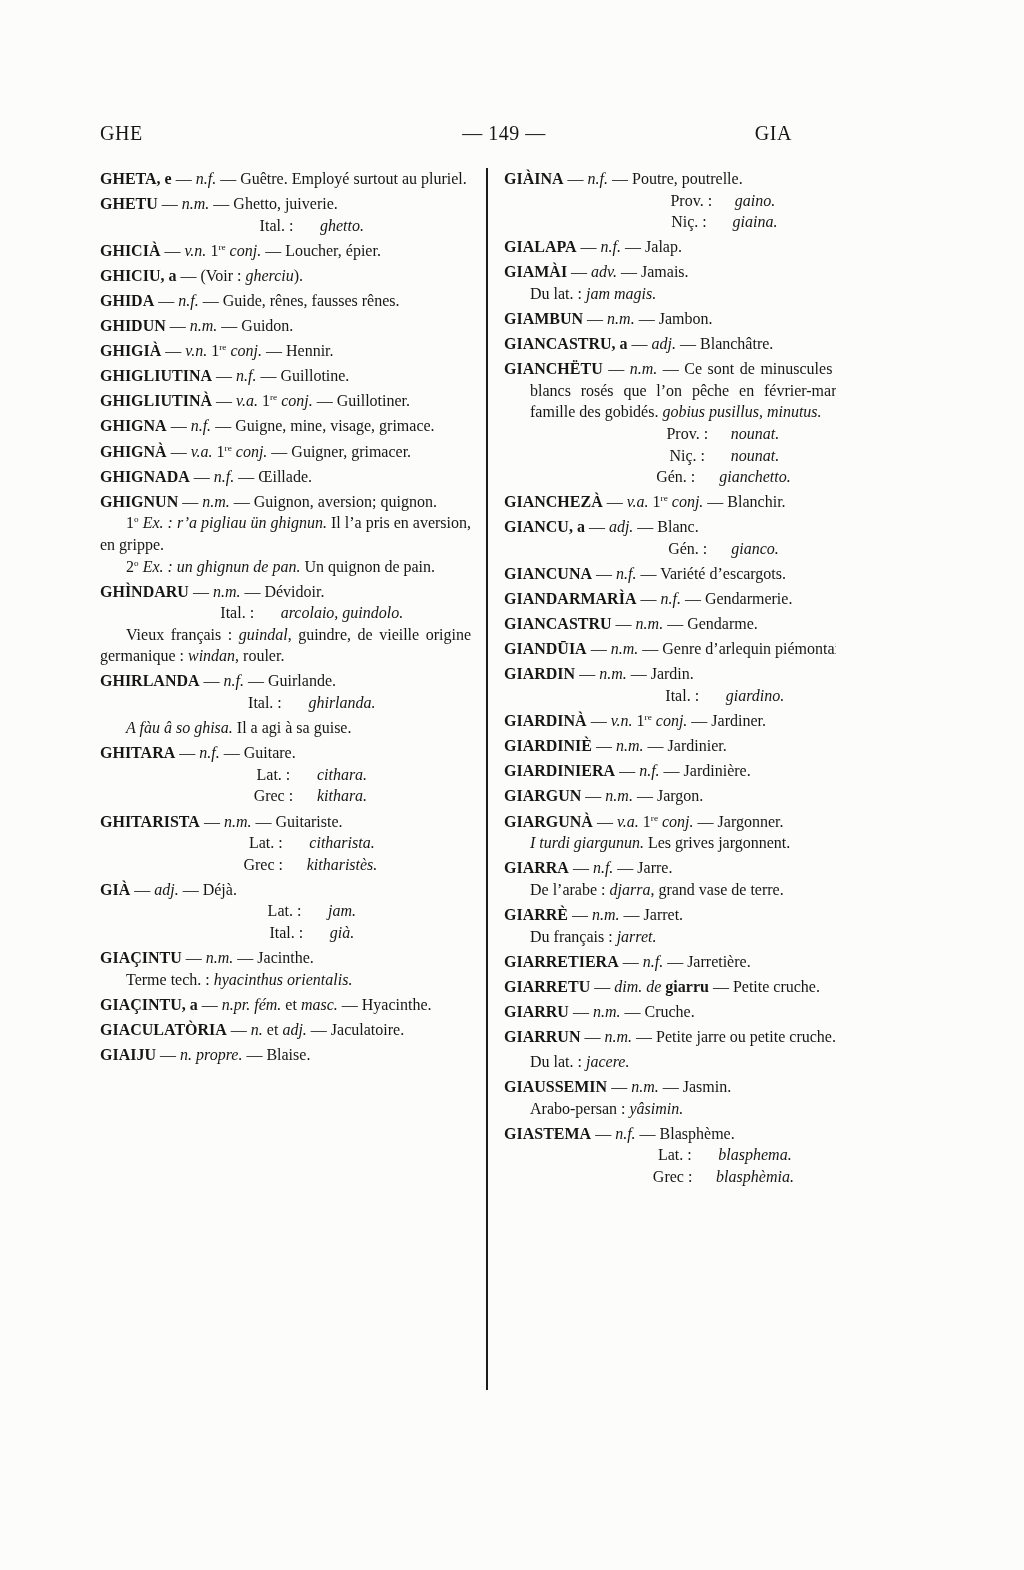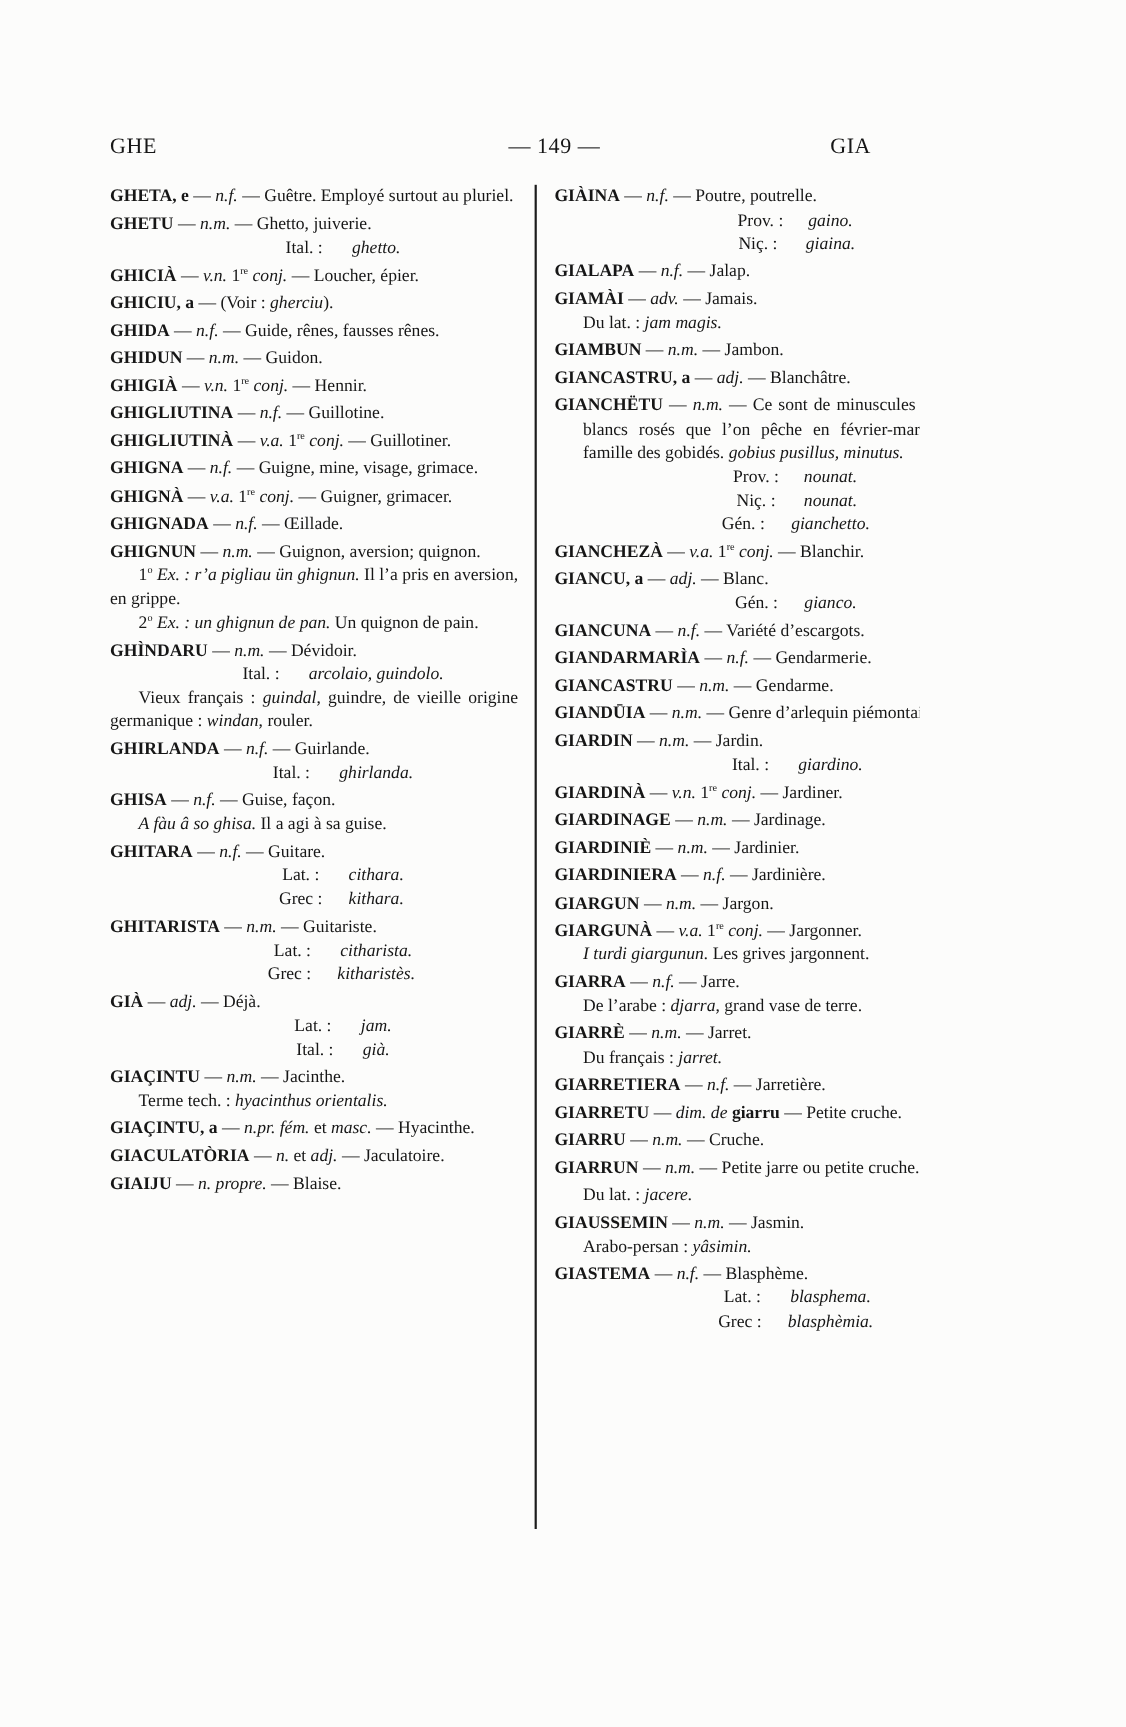--- a/index.html
+++ b/index.html
@@ -111,21 +111,20 @@
         <div class="entry">
           <p class="ln-h"><span class="sb">GHÌNDARU</span><span> — </span><span class="si">n.m.</span><span> — Dévidoir.</span></p>
           <p class="ln-t"><span class="lbl">Ital. :</span><span class="si">arcolaio, guindolo.</span></p>
           <p class="ln-x"><span>Vieux français : </span><span class="si">guindal</span><span>, guindre, de vieille origine germanique : </span><span class="si">windan</span><span>, rouler.</span></p>
         </div>
         <div class="entry">
           <p class="ln-h"><span class="sb">GHIRLANDA</span><span> — </span><span class="si">n.f.</span><span> — Guirlande.</span></p>
           <p class="ln-t"><span class="lbl">Ital. :</span><span class="si">ghirlanda.</span></p>
         </div>
         <div class="entry">
-          <p class="ln-h"><span class="sb">GHISA</span><span> — </span><span class="si">n.f.</span><span> — Guise, façon.</span></p>
           <p class="ln-x"><span class="si">A fàu â so ghisa.</span><span> Il a agi à sa guise.</span></p>
         </div>
         <div class="entry">
           <p class="ln-h"><span class="sb">GHITARA</span><span> — </span><span class="si">n.f.</span><span> — Guitare.</span></p>
           <p class="ln-t"><span class="lbl">Lat. :</span><span class="si">cithara.</span></p>
           <p class="ln-t"><span class="lbl">Grec :</span><span class="si">kithara.</span></p>
         </div>
         <div class="entry">
           <p class="ln-h"><span class="sb">GHITARISTA</span><span> — </span><span class="si">n.m.</span><span> — Guitariste.</span></p>
           <p class="ln-t"><span class="lbl">Lat. :</span><span class="si">citharista.</span></p>
@@ -194,23 +193,20 @@
         </div>
         <div class="entry">
           <p class="ln-h"><span class="sb">GIANDŪIA</span><span> — </span><span class="si">n.m.</span><span> — Genre d’arlequin piémontais.</span></p>
         </div>
         <div class="entry">
           <p class="ln-h"><span class="sb">GIARDIN</span><span> — </span><span class="si">n.m.</span><span> — Jardin.</span></p>
           <p class="ln-t"><span class="lbl">Ital. :</span><span class="si">giardino.</span></p>
         </div>
         <div class="entry">
           <p class="ln-h"><span class="sb">GIARDINÀ</span><span> — </span><span class="si">v.n.</span><span> 1</span><sup class="ss">re</sup><span> </span><span class="si">conj.</span><span> — Jardiner.</span></p>
-        </div>
-        <div class="entry">
-          <p class="ln-h"><span class="sb">GIARDINAGE</span><span> — </span><span class="si">n.m.</span><span> — Jardinage.</span></p>
         </div>
         <div class="entry">
           <p class="ln-h"><span class="sb">GIARDINIÈ</span><span> — </span><span class="si">n.m.</span><span> — Jardinier.</span></p>
         </div>
         <div class="entry">
           <p class="ln-h"><span class="sb">GIARDINIERA</span><span> — </span><span class="si">n.f.</span><span> — Jardinière.</span></p>
         </div>
         <div class="entry">
           <p class="ln-h"><span class="sb">GIARGUN</span><span> — </span><span class="si">n.m.</span><span> — Jargon.</span></p>
         </div>

